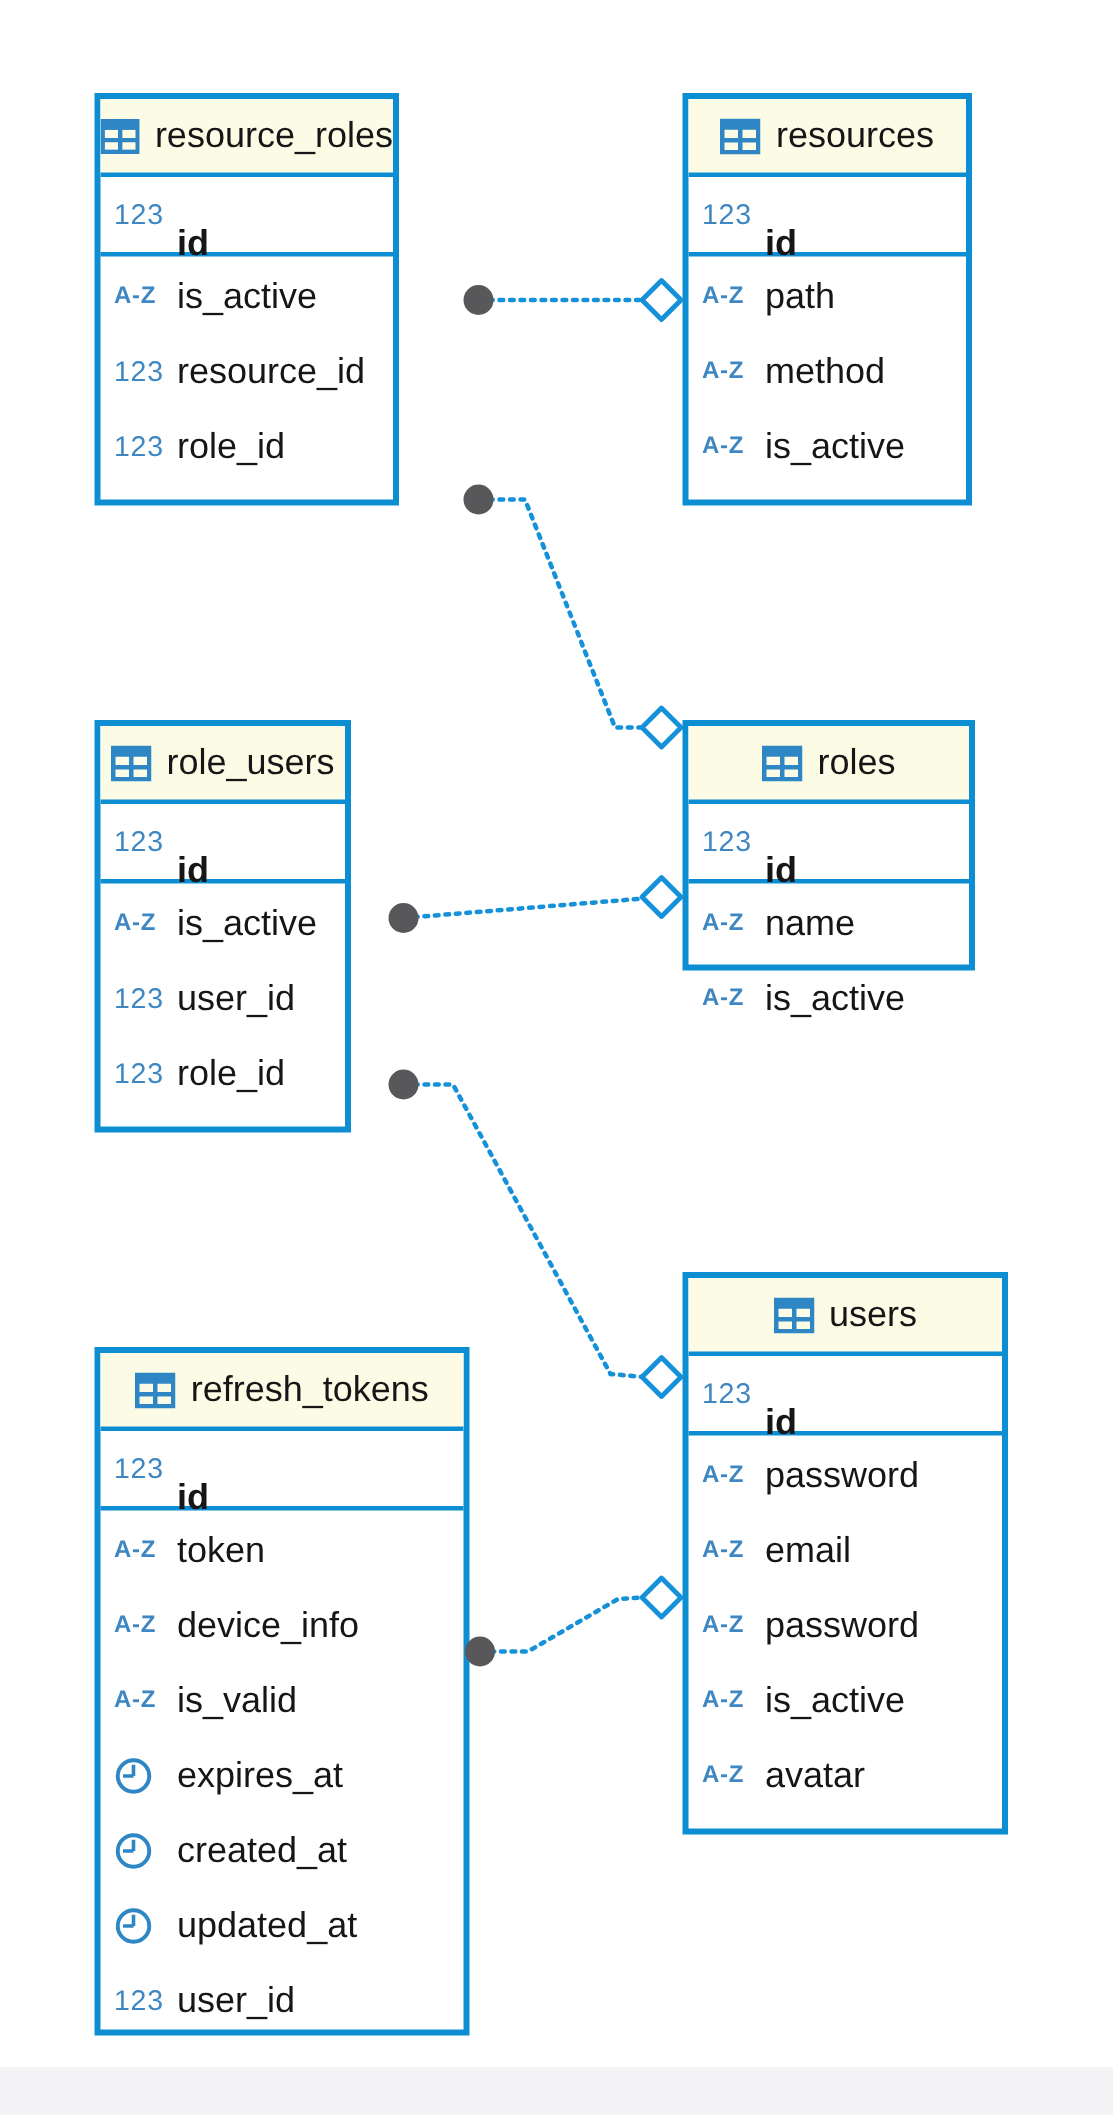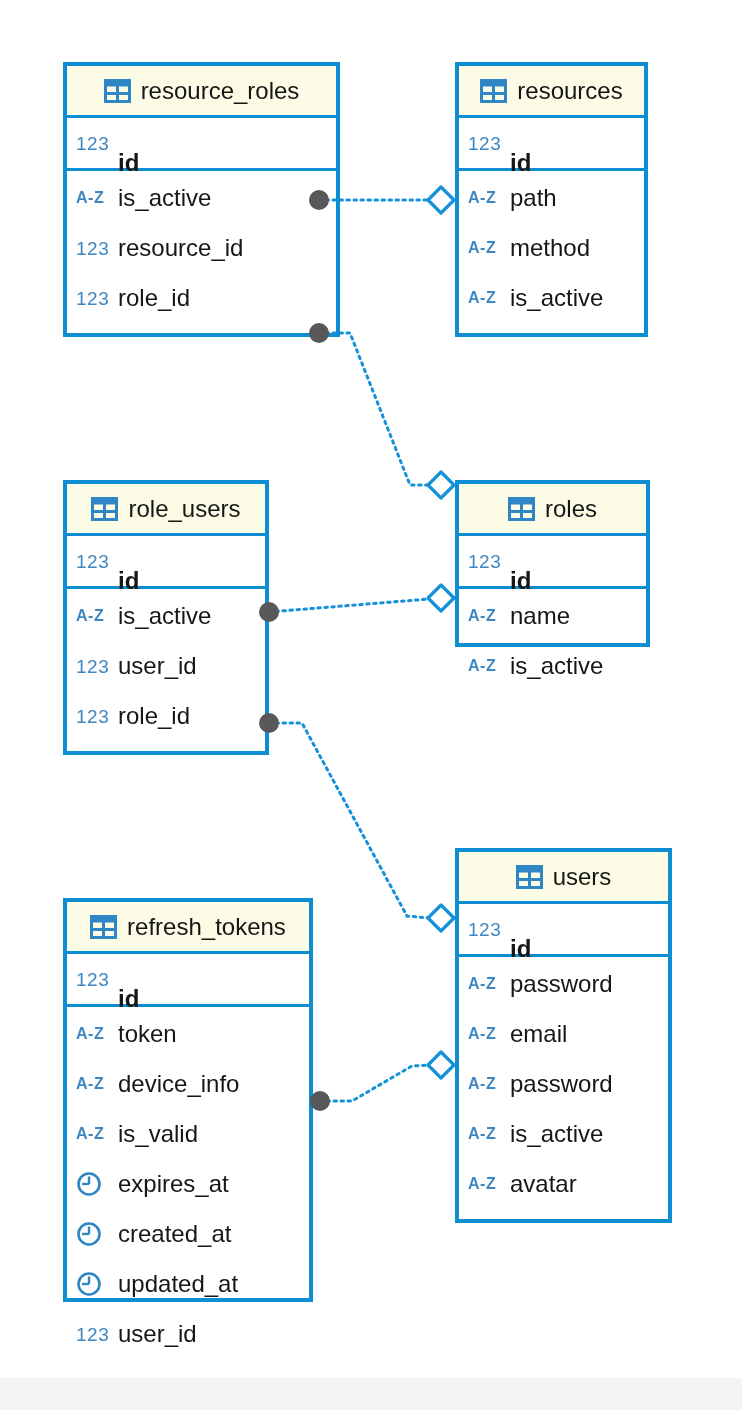--- a/index.html
+++ b/index.html
@@ -23,21 +23,21 @@
   .ic-text{color:#3e87c2;font-size:16px;font-weight:bold;line-height:1;letter-spacing:.5px;}
   .f-name{font-size:24px;color:#161616;line-height:1;}
   .pk .f-name{font-weight:bold;margin-top:40px;}
 
   .wires{position:absolute;left:0;top:0;pointer-events:none;}
 </style>
 </head>
 <body>
 
 <div class="canvas">
-  <div class="tbl" style="left:63px;top:62px;width:277px;height:275px;">
+  <div class="tbl" style="left:63px;top:62px;width:203px;height:275px;">
       <div class="tbl-header">
         <svg width="27" height="24" viewBox="0 0 27 24">
           <rect x="1.5" y="1.5" width="24" height="21" fill="none" stroke="#2e86c4" stroke-width="3"></rect>
           <rect x="1.5" y="1.5" width="24" height="6" fill="#2e86c4"></rect>
           <line x1="13.5" y1="7" x2="13.5" y2="22" stroke="#2e86c4" stroke-width="3"></line>
           <line x1="2" y1="14.5" x2="25" y2="14.5" stroke="#2e86c4" stroke-width="3"></line>
         </svg>
         <span class="tbl-title">resource_roles</span>
       </div>
       <div class="tbl-pk">
@@ -101,21 +101,21 @@
           <span class="f-name">method</span>
         </div>
         <div class="row">
           <span class="f-icon">
             <span class="ic-text">A-Z</span>
           </span>
           <span class="f-name">is_active</span>
         </div>
       </div>
     </div>
-  <div class="tbl" style="left:63px;top:480px;width:206px;height:275px;">
+  <div class="tbl" style="left:63px;top:480px;width:171px;height:275px;">
       <div class="tbl-header">
         <svg width="27" height="24" viewBox="0 0 27 24">
           <rect x="1.5" y="1.5" width="24" height="21" fill="none" stroke="#2e86c4" stroke-width="3"></rect>
           <rect x="1.5" y="1.5" width="24" height="6" fill="#2e86c4"></rect>
           <line x1="13.5" y1="7" x2="13.5" y2="22" stroke="#2e86c4" stroke-width="3"></line>
           <line x1="2" y1="14.5" x2="25" y2="14.5" stroke="#2e86c4" stroke-width="3"></line>
         </svg>
         <span class="tbl-title">role_users</span>
       </div>
       <div class="tbl-pk">
@@ -173,21 +173,21 @@
           <span class="f-name">name</span>
         </div>
         <div class="row">
           <span class="f-icon">
             <span class="ic-text">A-Z</span>
           </span>
           <span class="f-name">is_active</span>
         </div>
       </div>
     </div>
-  <div class="tbl" style="left:63px;top:898px;width:250px;height:404px;">
+  <div class="tbl" style="left:63px;top:898px;width:250px;height:459px;">
       <div class="tbl-header">
         <svg width="27" height="24" viewBox="0 0 27 24">
           <rect x="1.5" y="1.5" width="24" height="21" fill="none" stroke="#2e86c4" stroke-width="3"></rect>
           <rect x="1.5" y="1.5" width="24" height="6" fill="#2e86c4"></rect>
           <line x1="13.5" y1="7" x2="13.5" y2="22" stroke="#2e86c4" stroke-width="3"></line>
           <line x1="2" y1="14.5" x2="25" y2="14.5" stroke="#2e86c4" stroke-width="3"></line>
         </svg>
         <span class="tbl-title">refresh_tokens</span>
       </div>
       <div class="tbl-pk">

